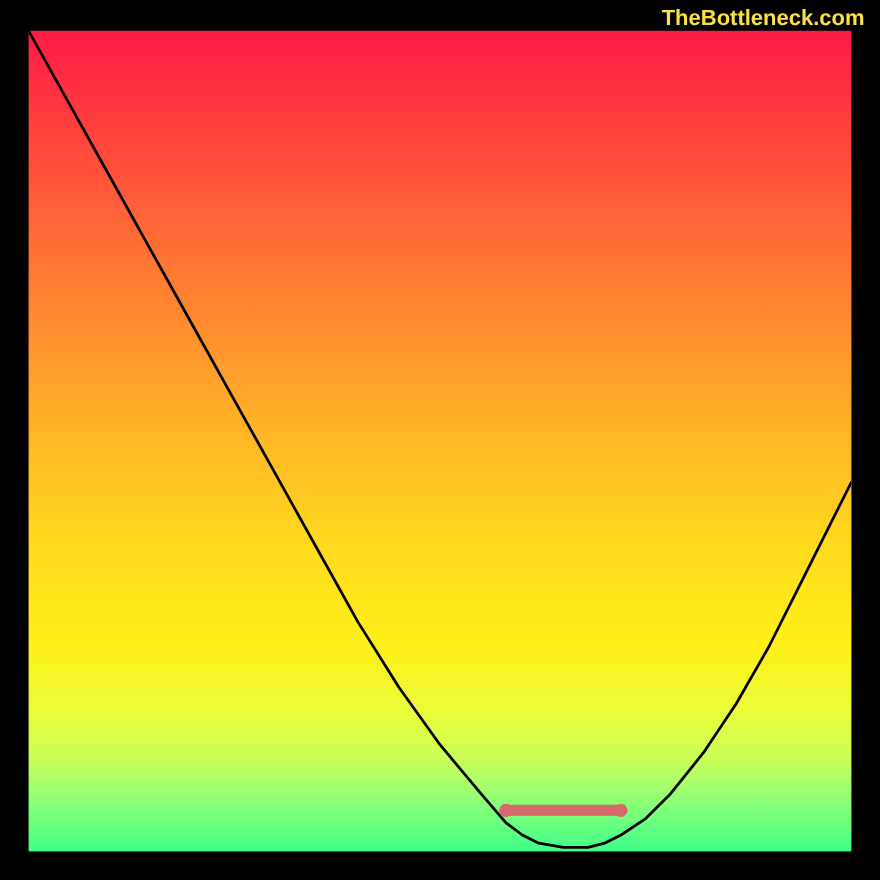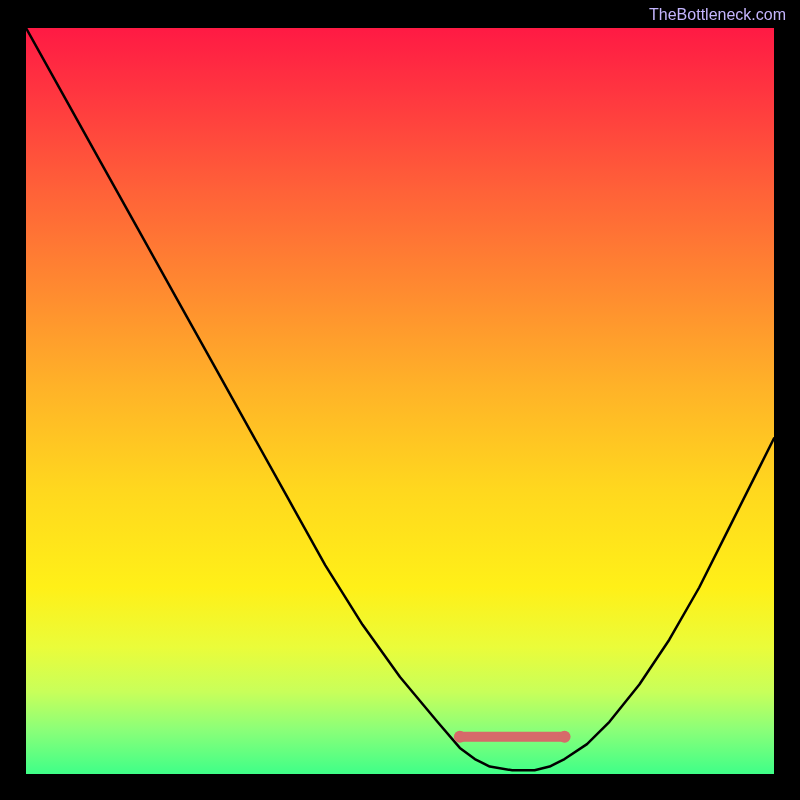--- a/index.html
+++ b/index.html
@@ -8,23 +8,23 @@
     background: #000;
     width: 800px;
     height: 800px;
     position: relative;
     font-family: Arial, sans-serif;
   }
   .attribution {
     position: absolute;
     top: 6px;
     right: 14px;
-    color: #c4b5fd;
-    font-size: 16px;
-    font-weight: 400;
+    color: #fde047;
+    font-size: 20px;
+    font-weight: 700;
     z-index: 10;
   }
   .plot-area {
     position: absolute;
     left: 26px;
     top: 28px;
     width: 748px;
     height: 746px;
     background: linear-gradient(to bottom,
       #ff1a44 0%,

